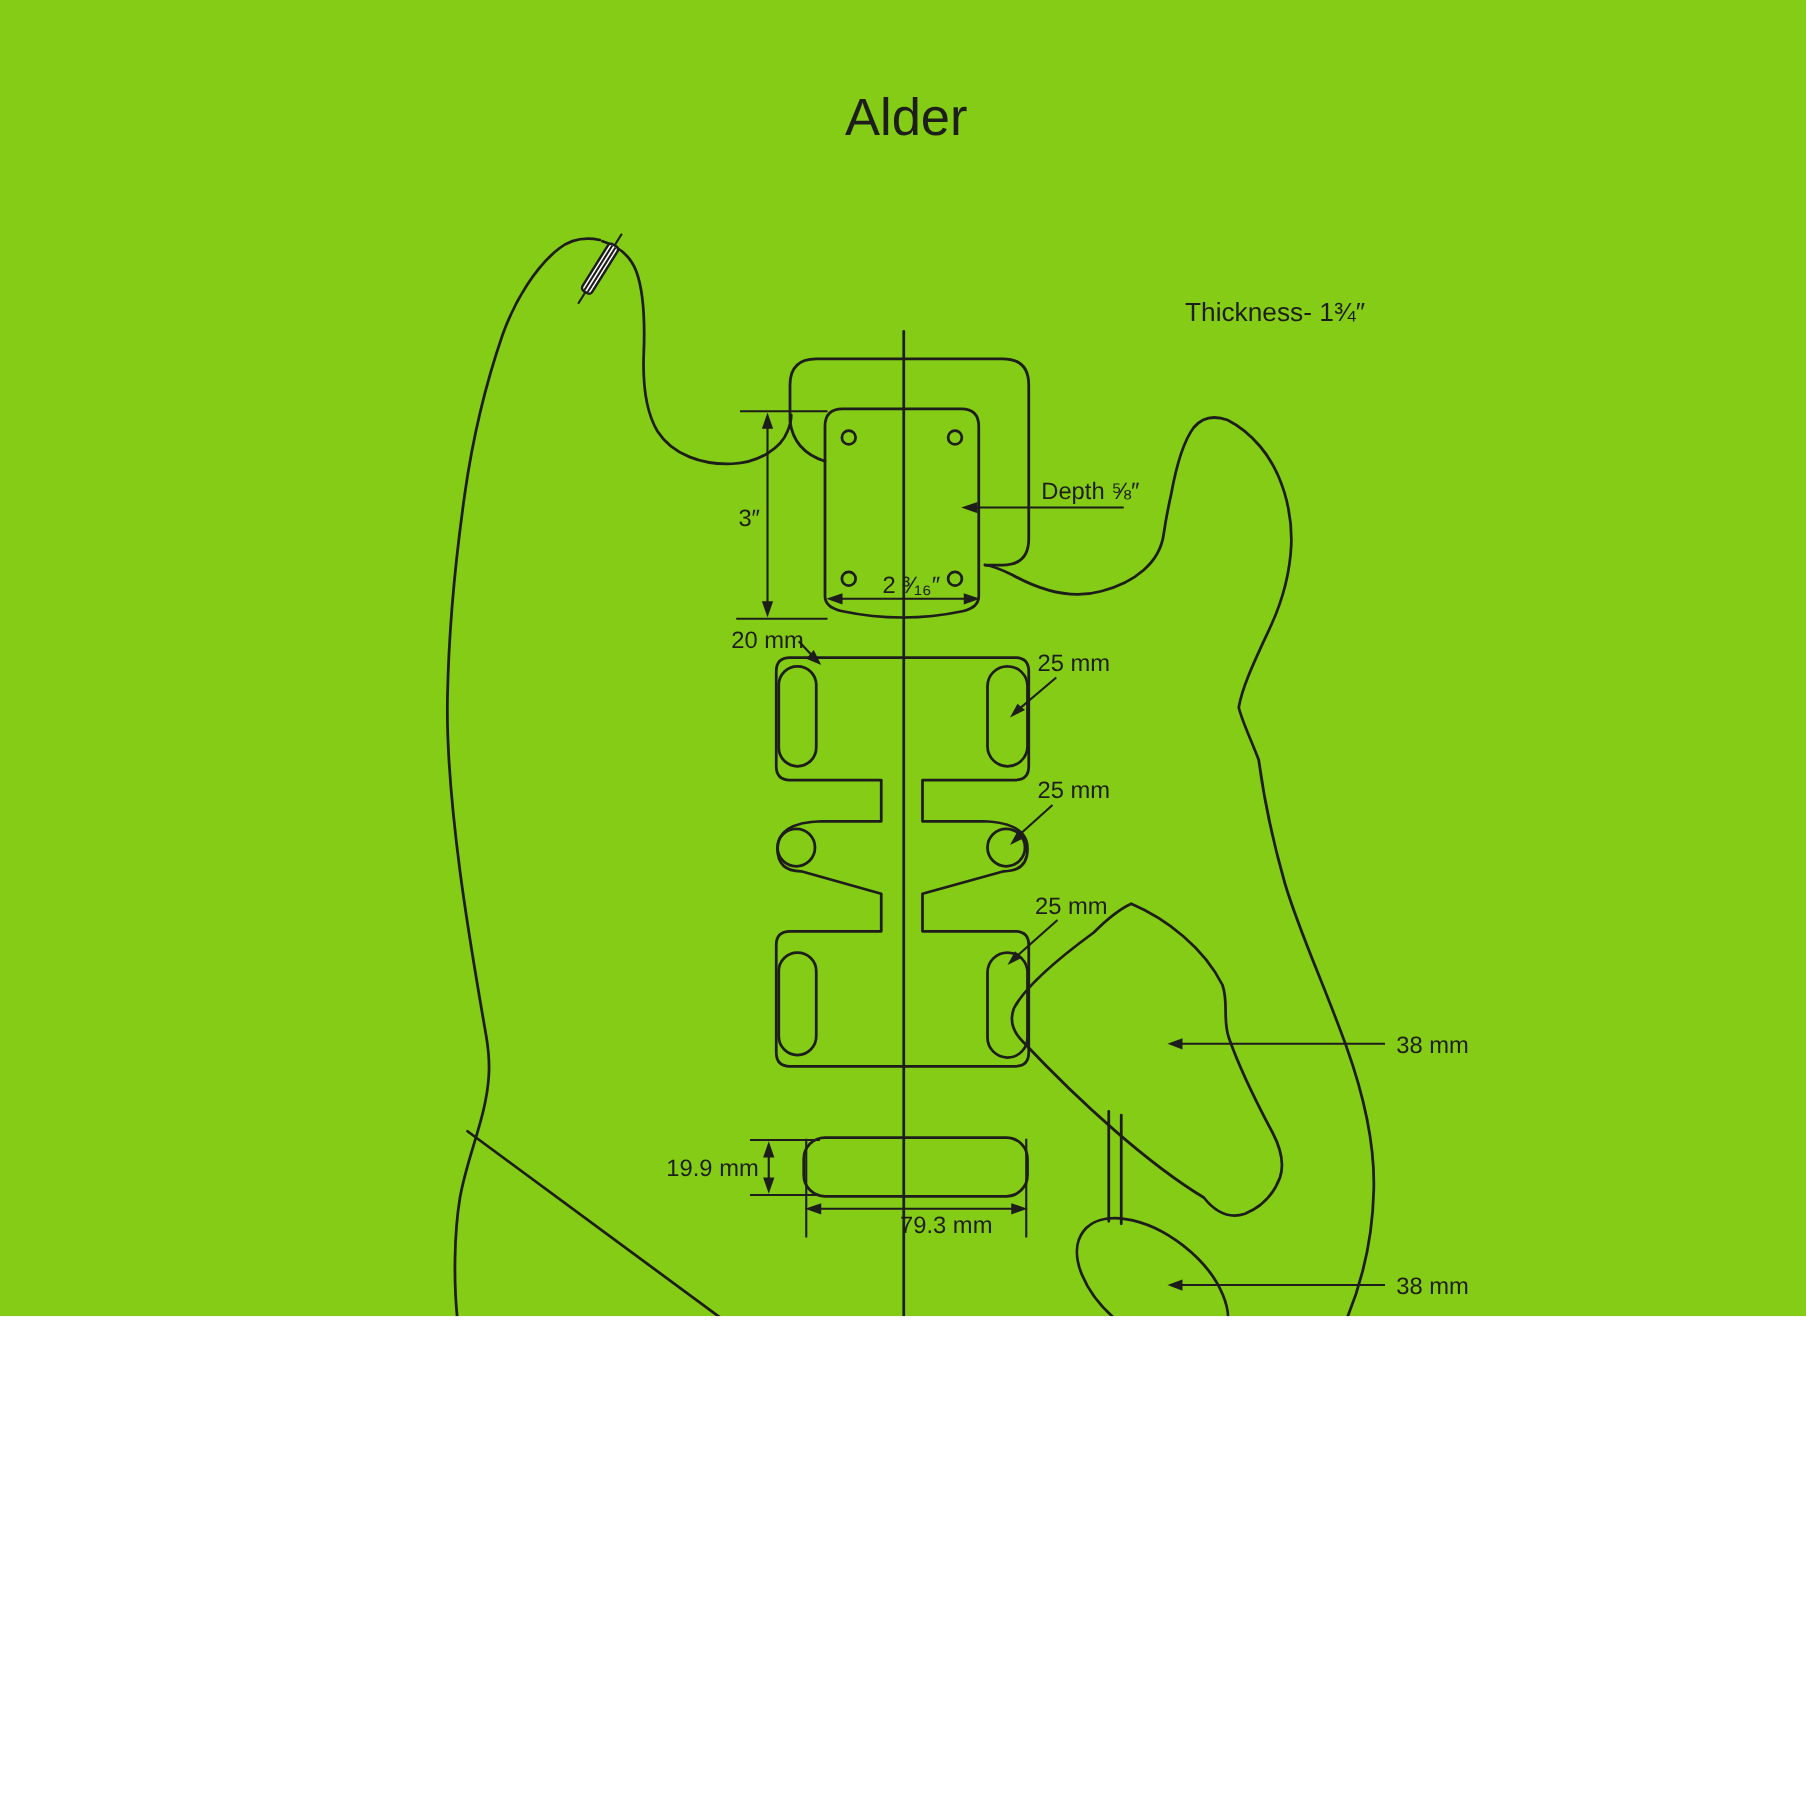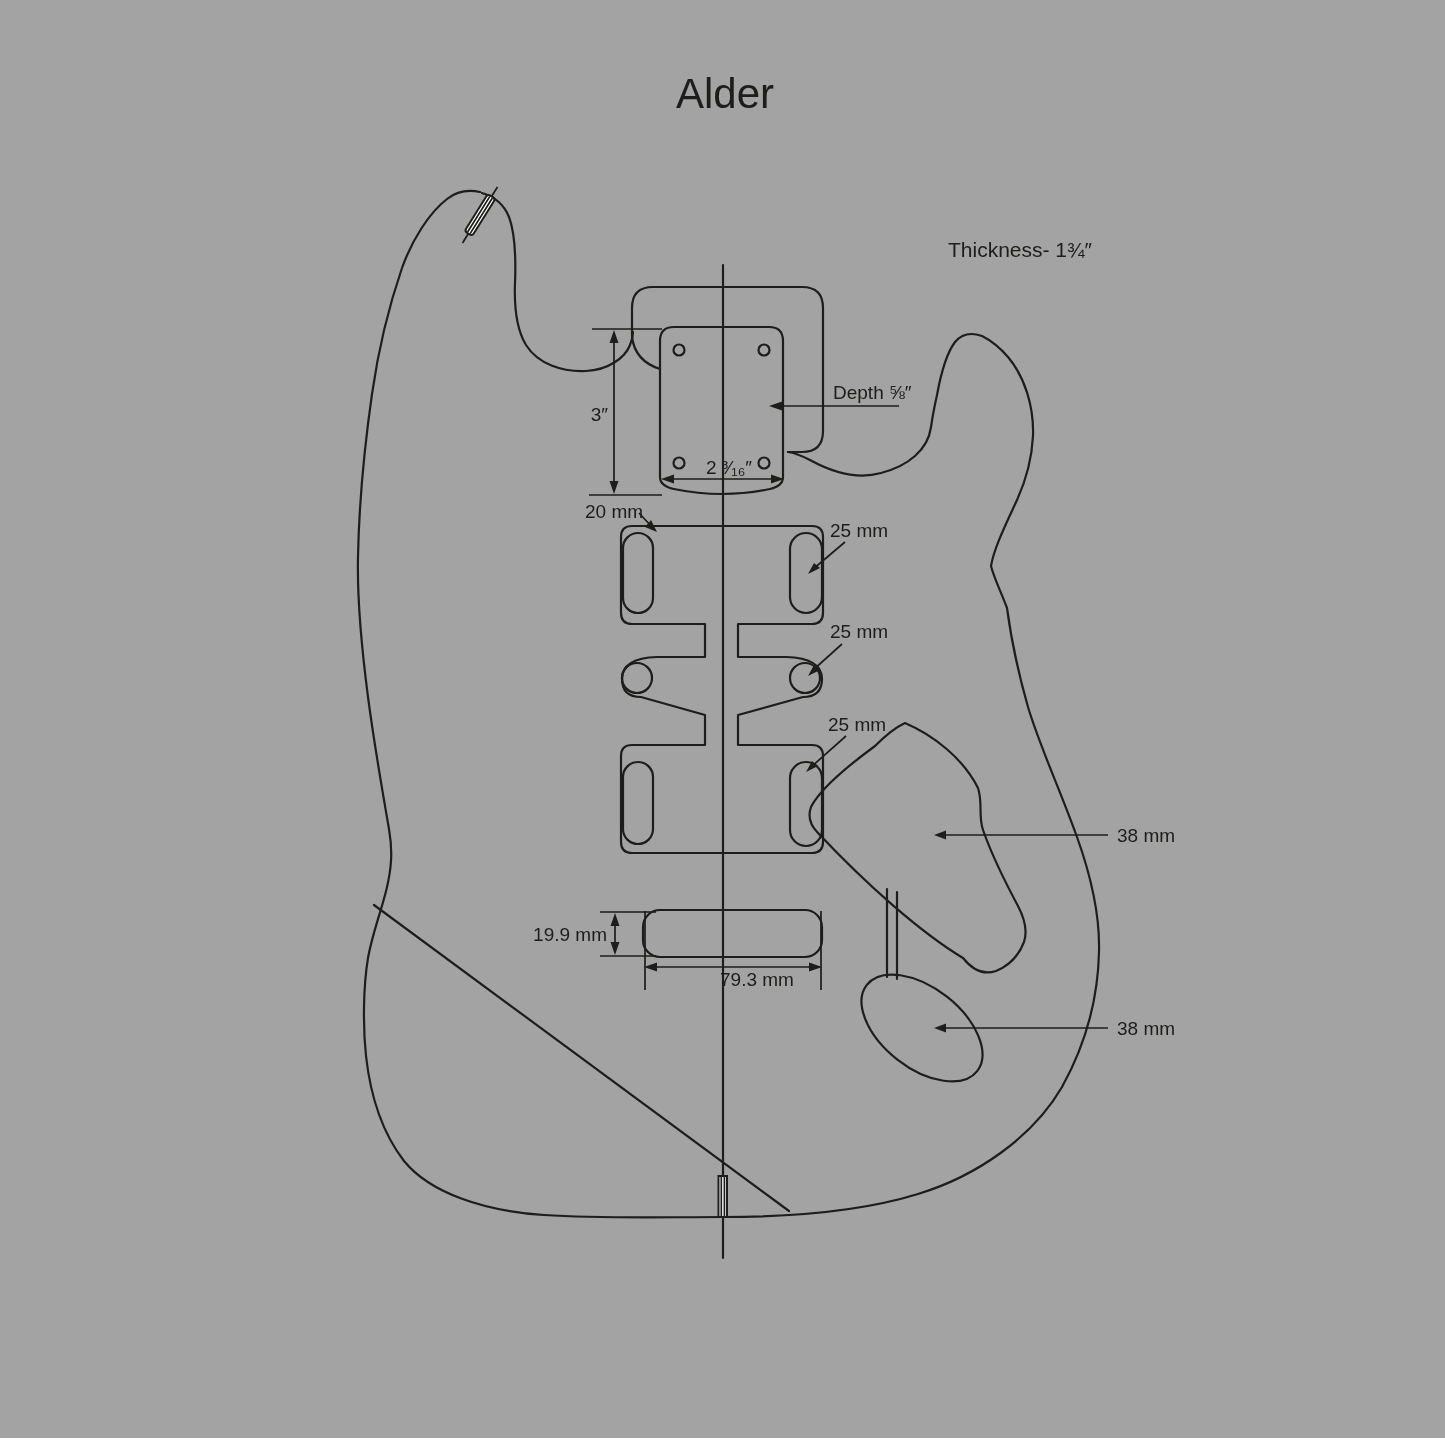--- a/index.html
+++ b/index.html
@@ -1,17 +1,17 @@
 <!DOCTYPE html>
 <html><head>
 <meta charset="utf-8">
 <style>
   html,body{margin:0;padding:0;background:#ffffff;}
   body{font-family:"Liberation Sans", sans-serif;}
-  .stage{width:1445px;height:1438px;position:relative;background:#a3a3a3;margin:0 auto;overflow:hidden;}
+  .stage{width:1445px;height:1053px;position:relative;background:#84cc16;margin:0 auto;overflow:hidden;}
   svg{display:block;}
   .ln{stroke:#1d1d1b;fill:none;stroke-width:2.2;stroke-linecap:round;stroke-linejoin:round;}
   .thin{stroke:#1d1d1b;fill:none;stroke-width:1.7;stroke-linecap:butt;}
   .ah{fill:#1d1d1b;stroke:none;}
   .wfill{fill:#ffffff;stroke:#1d1d1b;stroke-width:2;}
   text{fill:#1d1d1b;}
   .dimtxt{font-size:19px;}
   .title{font-size:42px;}
   .note{font-size:21px;}
 </style>

